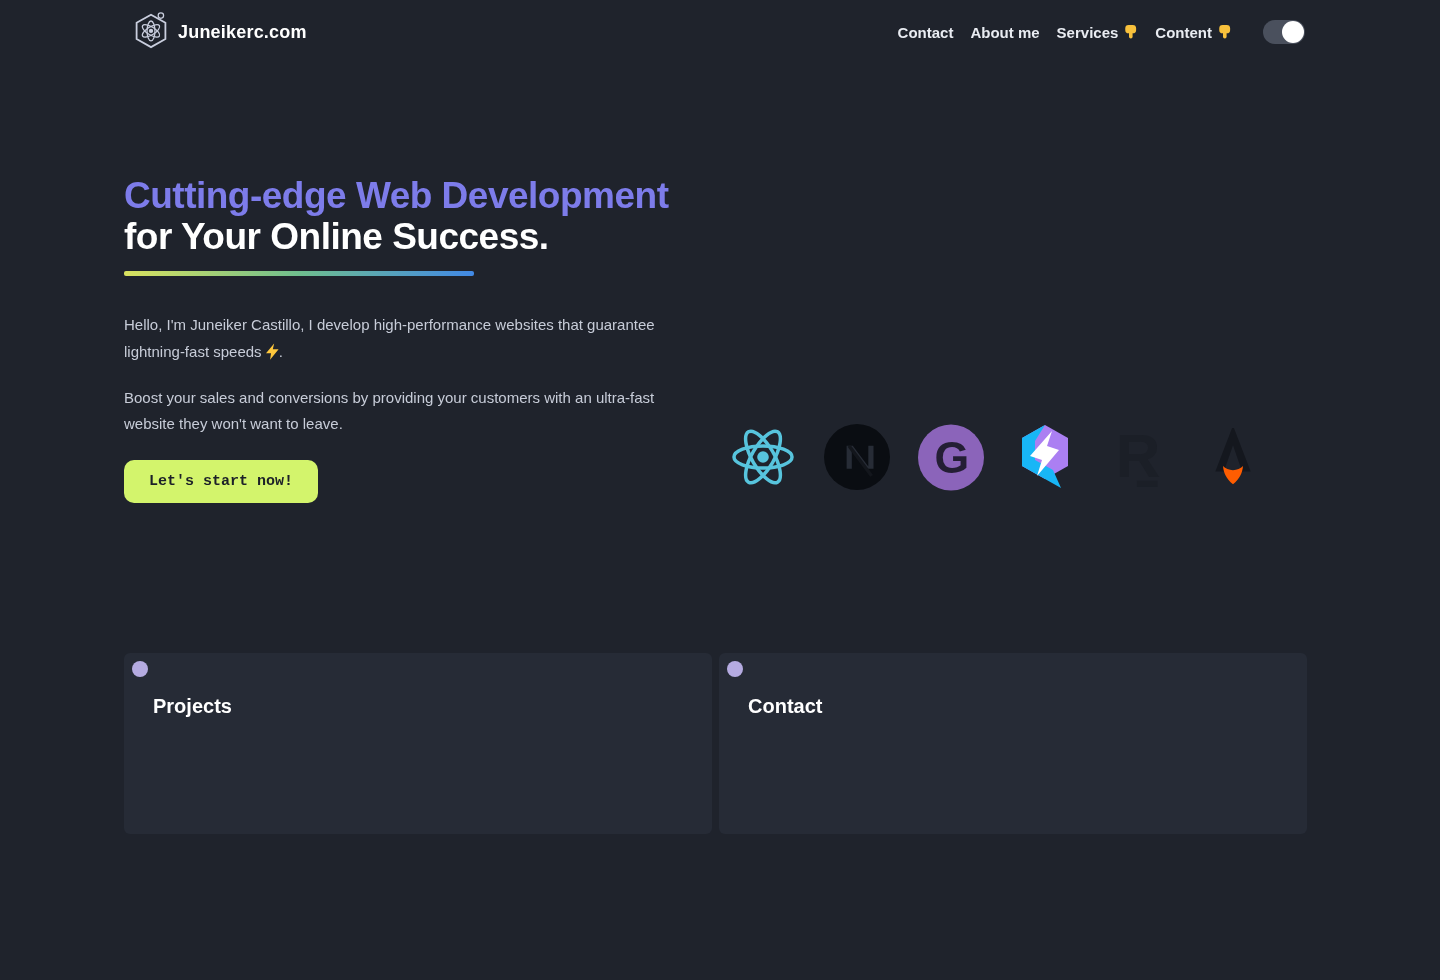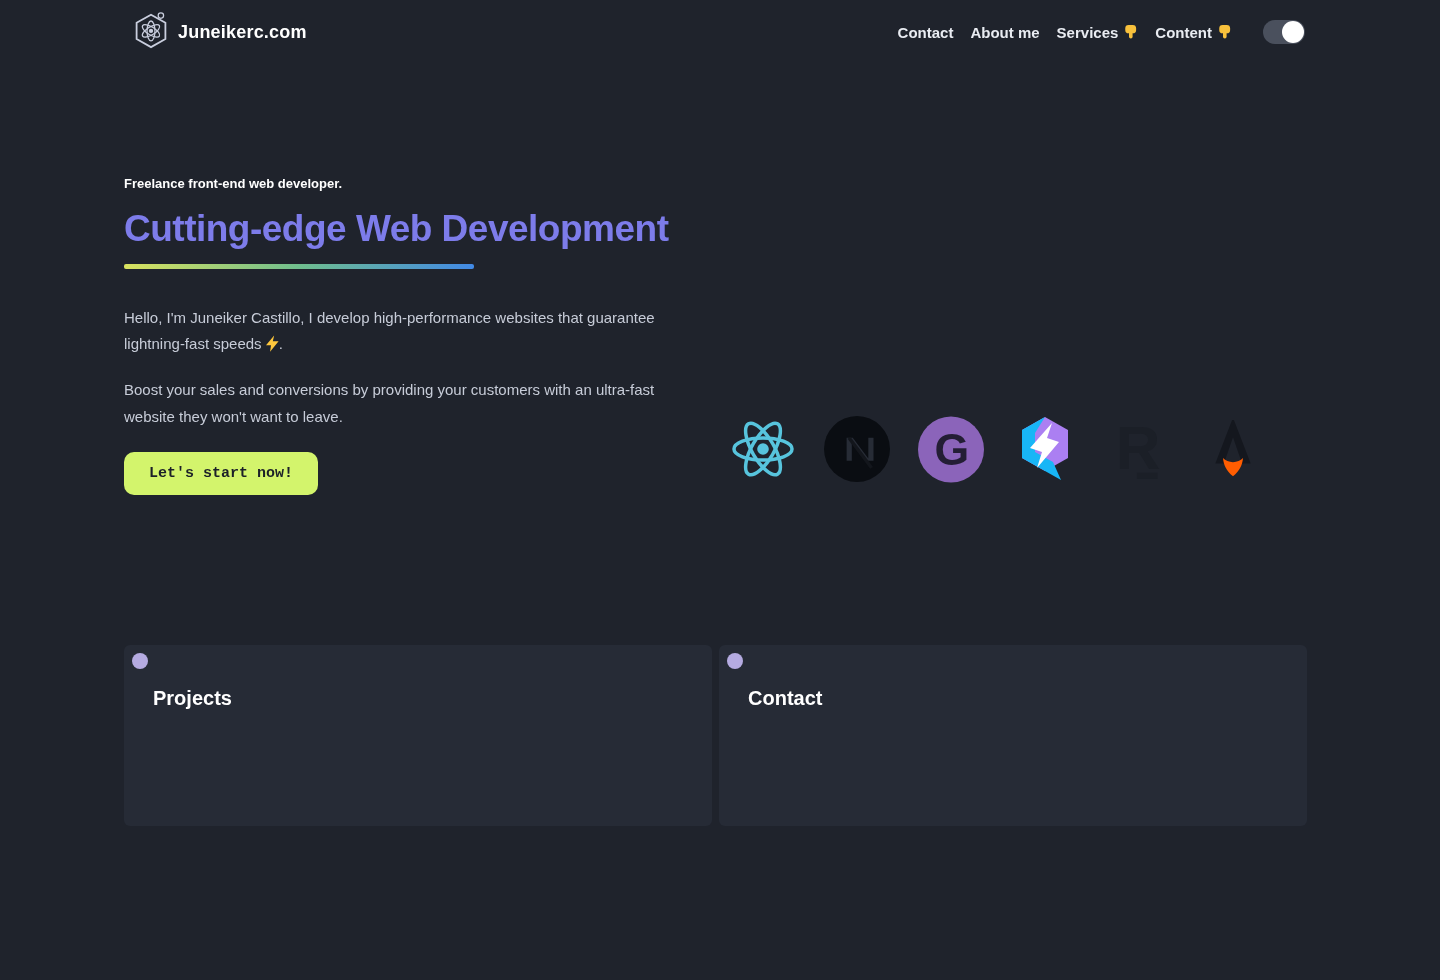--- a/index.html
+++ b/index.html
@@ -138,22 +138,21 @@
     </a>
     <div class="toggle">
       <div class="knob"></div>
     </div>
   </nav>
 </header>
 
 <main>
   <section class="hero">
     <div class="hero-left">
-      <p class="eyebrow">Freelance front-end web developer.</p>
-      <h1><span class="accent">Cutting-edge Web Development</span><br></h1>
+      <h1><span class="accent">Cutting-edge Web Development</span><br><span>for Your Online Success.</span></h1>
       <div class="underline"></div>
       <p class="lead"><span>Hello, I'm Juneiker Castillo, I develop high-performance websites that guarantee lightning-fast speeds</span>
         <span class="bolt-icon">
           <svg width="13" height="17" viewBox="0 0 16 20">
               <polygon points="10,0 0,12 6.2,12 5,20 15.5,7.2 8.4,7.2" fill="#ffc83d"></polygon>
             </svg>
         </span><span>.</span></p>
       <p class="lead">Boost your sales and conversions by providing your customers with an ultra-fast website they won't want to leave.</p>
       <button class="cta">Let's start now!</button>
     </div>

